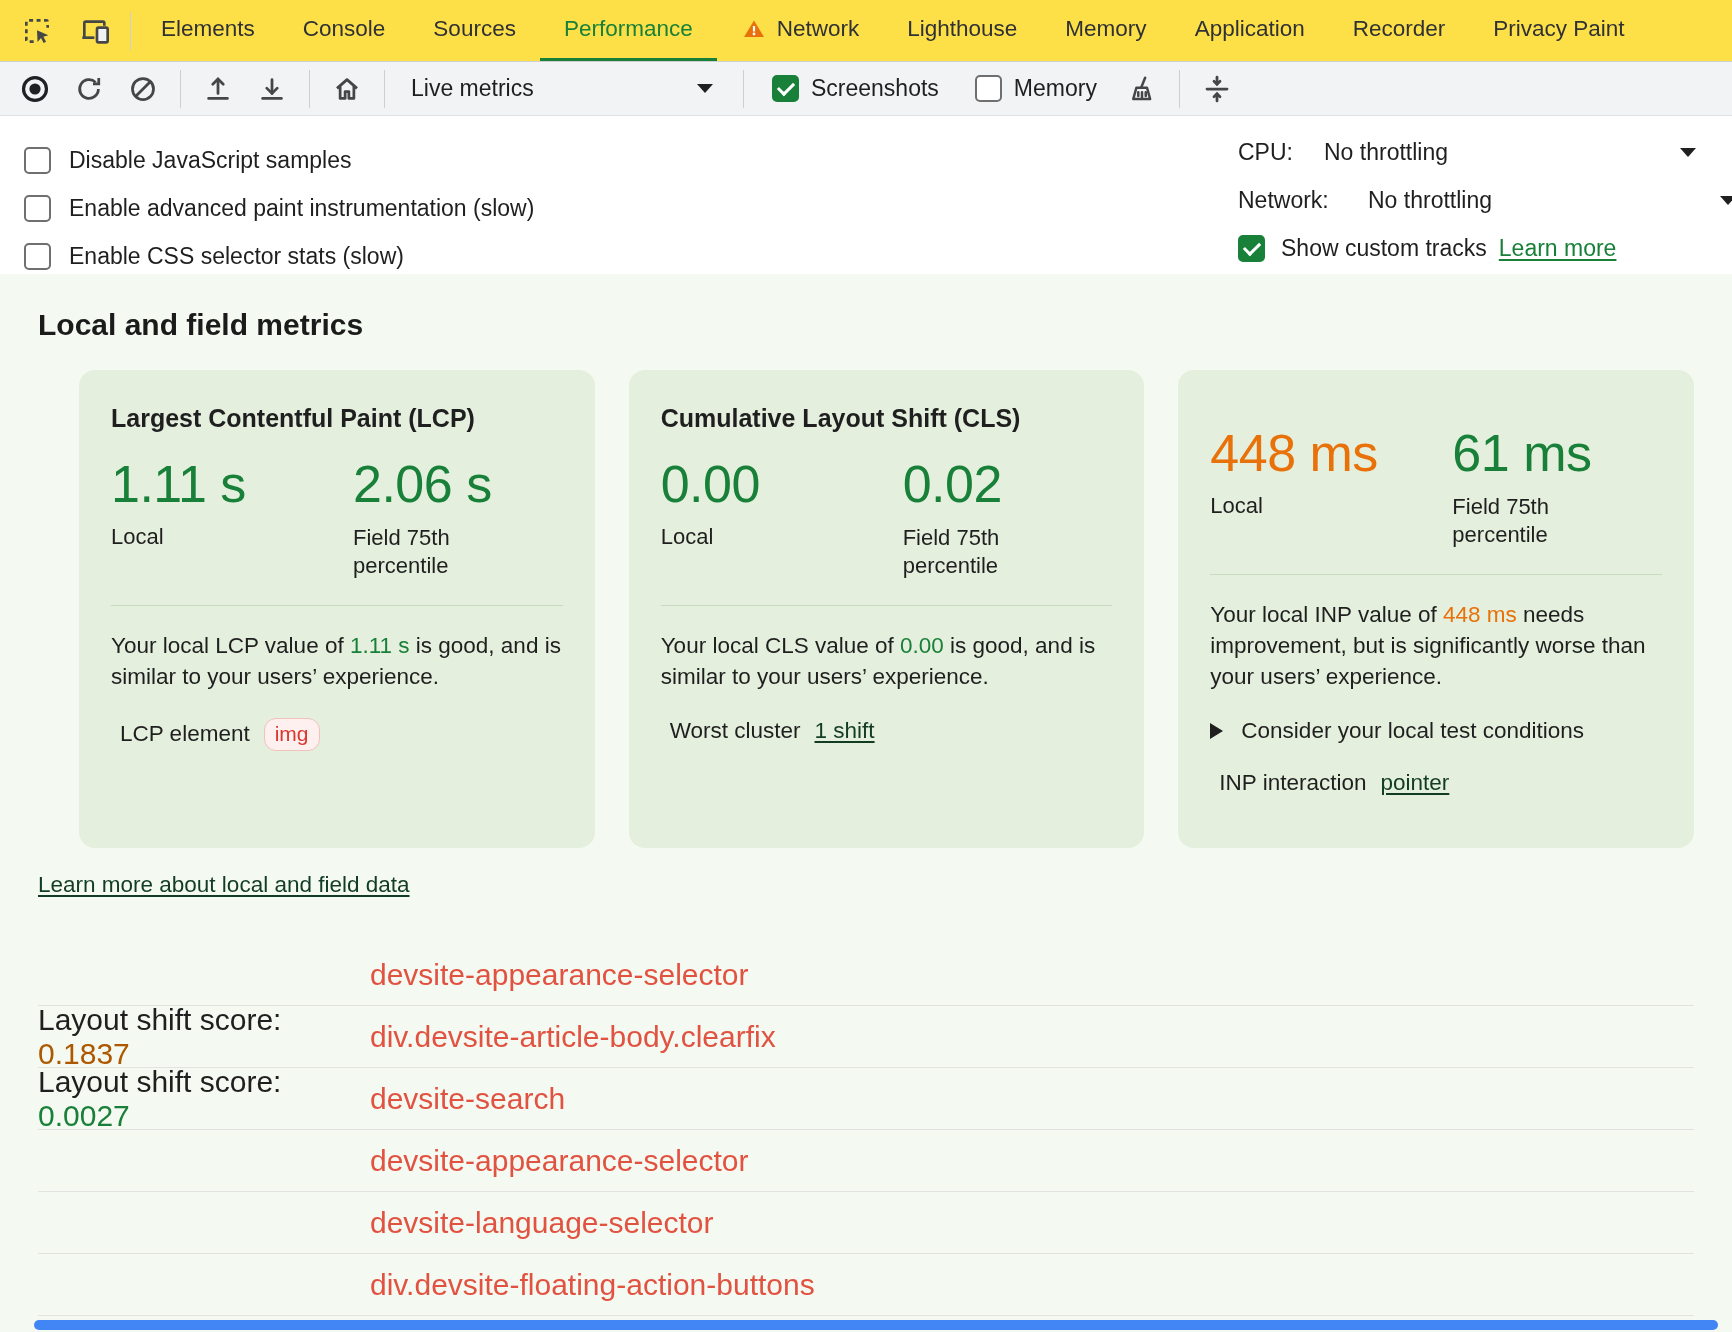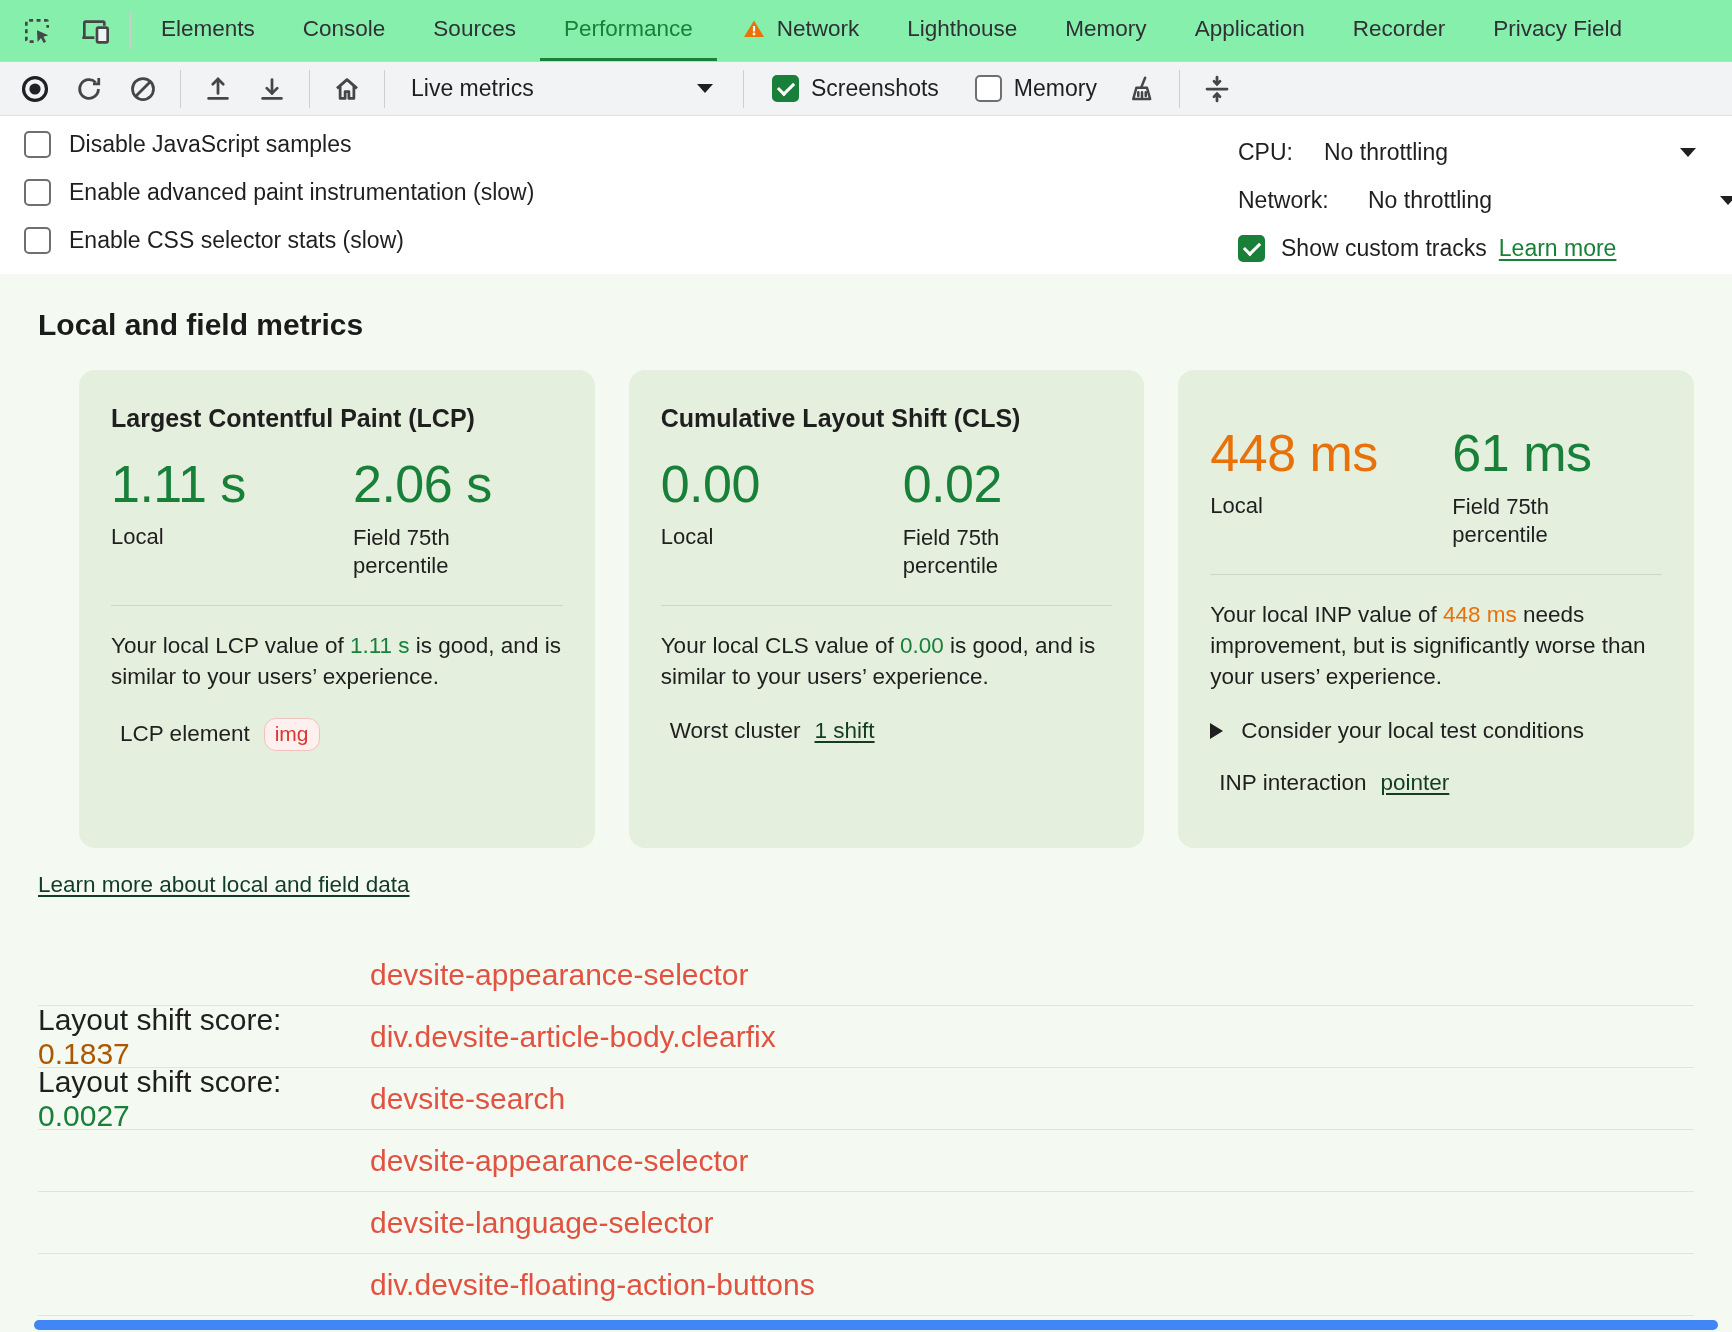--- a/index.html
+++ b/index.html
@@ -4,21 +4,21 @@
 <style>
   * { box-sizing: border-box; }
   html, body { margin: 0; padding: 0; }
   body {
     width: 1732px; height: 1332px; overflow: hidden; position: relative;
     font-family: "Liberation Sans", sans-serif; color: #1f1f1f; background: #ffffff;
   }
 
   
   .tabbar {
-    height: 62px; background: #86efac; border-bottom: 1px solid #cfcfcf;
+    height: 62px; background: #fde047; border-bottom: 1px solid #cfcfcf;
     display: flex; align-items: stretch;
   }
   .tab-icons { display: flex; align-items: center; padding: 0 8px 0 16px; gap: 16px; }
   .icon-btn {
     width: 42px; height: 40px; display: flex; align-items: center; justify-content: center;
     background: none; border: none; padding: 0; border-radius: 6px; cursor: pointer; flex: none;
   }
   .vsep { width: 1px; height: 38px; background: #cfcfcf; align-self: center; margin: 0 6px; }
   .tabs { display: flex; align-items: stretch; overflow: hidden; flex: 1; }
   .tab {
@@ -44,21 +44,21 @@
   }
   .cb.checked { background: #188038; border-color: #188038; }
   .cb.checked::after {
     content: ""; position: absolute; left: 4px; top: 5px; width: 13px; height: 7px;
     border-left: 3px solid #fff; border-bottom: 3px solid #fff; transform: rotate(-45deg);
   }
   .cb-group { display: flex; align-items: center; gap: 12px; font-size: 23px; margin: 0 14px; cursor: pointer; }
 
   
   .settings { position: relative; background: #ffffff; height: 158px; }
-  .settings-left { position: absolute; left: 24px; top: 4px; }
+  .settings-left { position: absolute; left: 24px; top: 20px; }
   .setting-row { height: 48px; display: flex; align-items: center; gap: 18px; font-size: 23px; cursor: pointer; }
   .settings-right { position: absolute; left: 1238px; right: 0; top: 12px; }
   .right-row { height: 48px; display: flex; align-items: center; font-size: 23px; position: relative; }
   .rlabel-cpu { min-width: 86px; display: inline-block; }
   .rlabel-net { min-width: 130px; display: inline-block; }
   .right-row .caret.cpu { position: absolute; left: 442px; }
   .right-row .caret.net { position: absolute; left: 482px; }
   .right-row .cb { margin-right: 16px; }
   .link-green { color: #188038; text-decoration: underline; text-underline-offset: 3px; cursor: pointer; margin-left: 12px; }
 
@@ -151,21 +151,21 @@
     <div class="tab">
         <span>Memory</span>
       </div>
     <div class="tab">
         <span>Application</span>
       </div>
     <div class="tab">
         <span>Recorder</span>
       </div>
     <div class="tab">
-        <span>Privacy Field</span>
+        <span>Privacy Paint</span>
       </div>
   </div>
 </div>
 
 <div class="toolbar">
   <button class="icon-btn">
     <svg width="32" height="32" viewBox="0 0 24 24">
       <circle cx="12" cy="12" r="8.6" fill="none" stroke="#202124" stroke-width="2.4"></circle>
       <circle cx="12" cy="12" r="4.2" fill="#202124"></circle>
     </svg>

